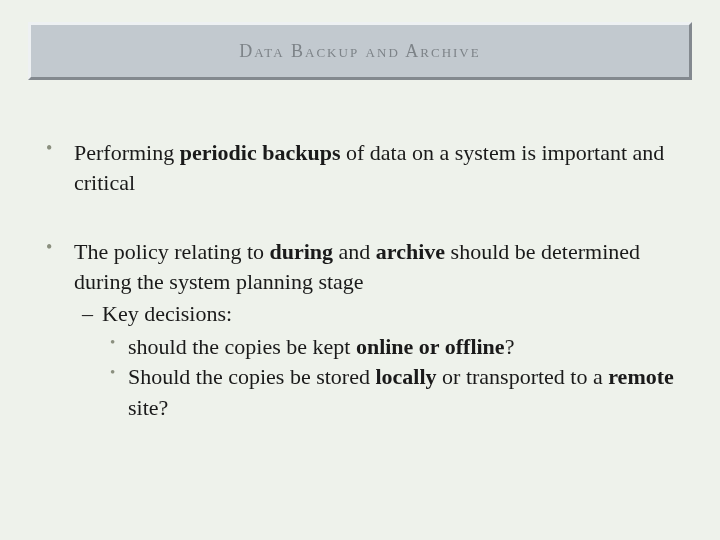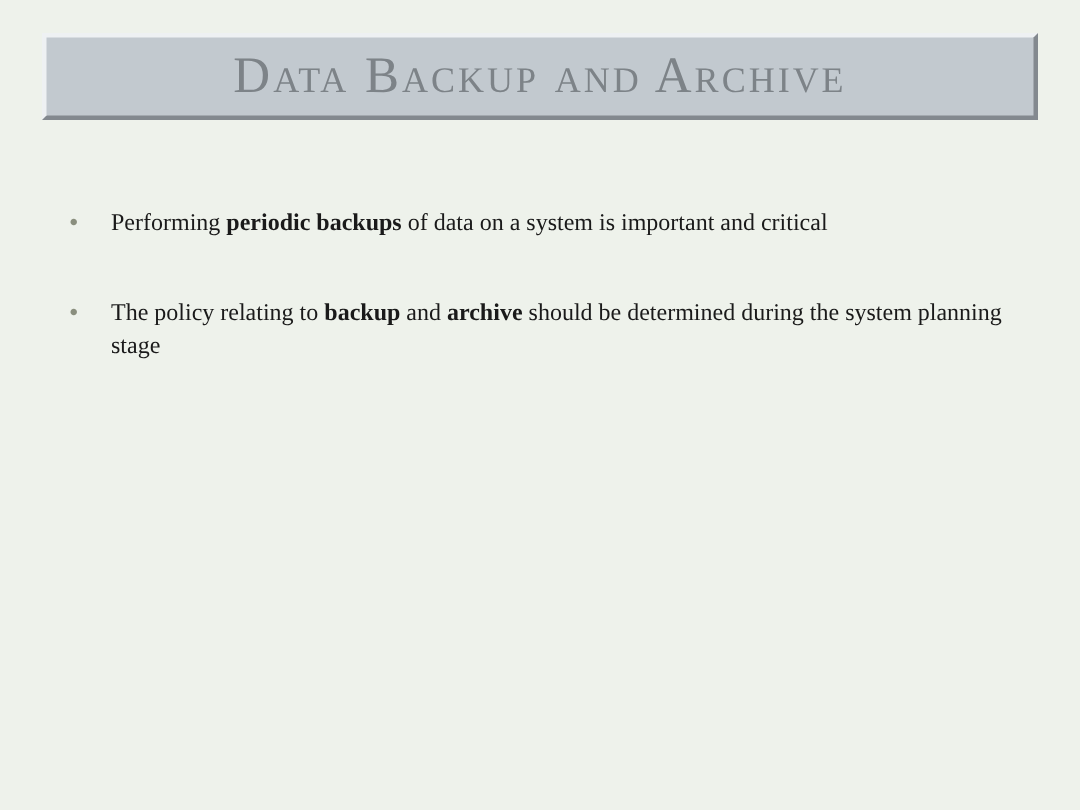--- a/index.html
+++ b/index.html
@@ -22,29 +22,29 @@
     border-right: 3px solid #83898f;
     border-bottom: 3px solid #83898f;
     display: flex;
     align-items: center;
     justify-content: center;
   }
   .title-text {
     font-family: "Copperplate", "Copperplate Gothic Light", "Trajan Pro", Georgia, serif;
     font-variant: small-caps;
     letter-spacing: 2px;
-    font-size: 34px;
+    font-size: 18px;
     color: #7d8388;
   }
   .content {
     position: absolute;
     top: 138px;
     left: 40px;
     right: 40px;
-    font-size: 16px;
+    font-size: 22px;
     line-height: 1.38;
   }
   ul.top { list-style: none; }
   ul.top > li {
     position: relative;
     padding-left: 34px;
     margin-bottom: 38px;
   }
   ul.top > li::before {
     content: "•";
@@ -85,15 +85,20 @@
 </head>
 <body>
 
 <div class="title-bar">
   <div class="title-text">Data Backup and Archive</div>
 </div>
 
 <div class="content">
   <ul class="top">
       <li><span>Performing <b>periodic backups</b> of data on a system is important and critical</span></li>
-      <li><span>The policy relating to <b>backup</b> and <b>archive</b> should be determined during the system planning stage</span></li>
+      <li><span>The policy relating to <b>during</b> and <b>archive</b> should be determined during the system planning stage</span><ul class="sub">
+          <li><span>Key decisions:</span><ul class="sub2">
+              <li><span>should the copies be kept <b>online or offline</b>?</span></li>
+              <li><span>Should the copies be stored <b>locally</b> or transported to a <b>remote</b> site?</span></li>
+            </ul></li>
+        </ul></li>
     </ul>
 </div>
 
 </body></html>

